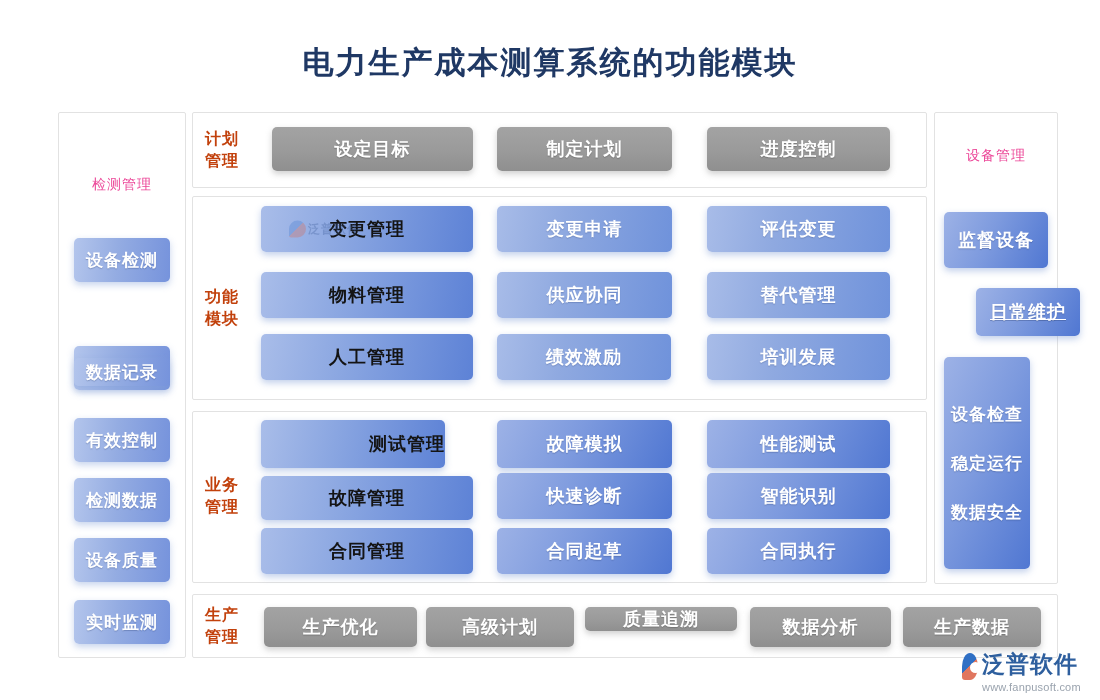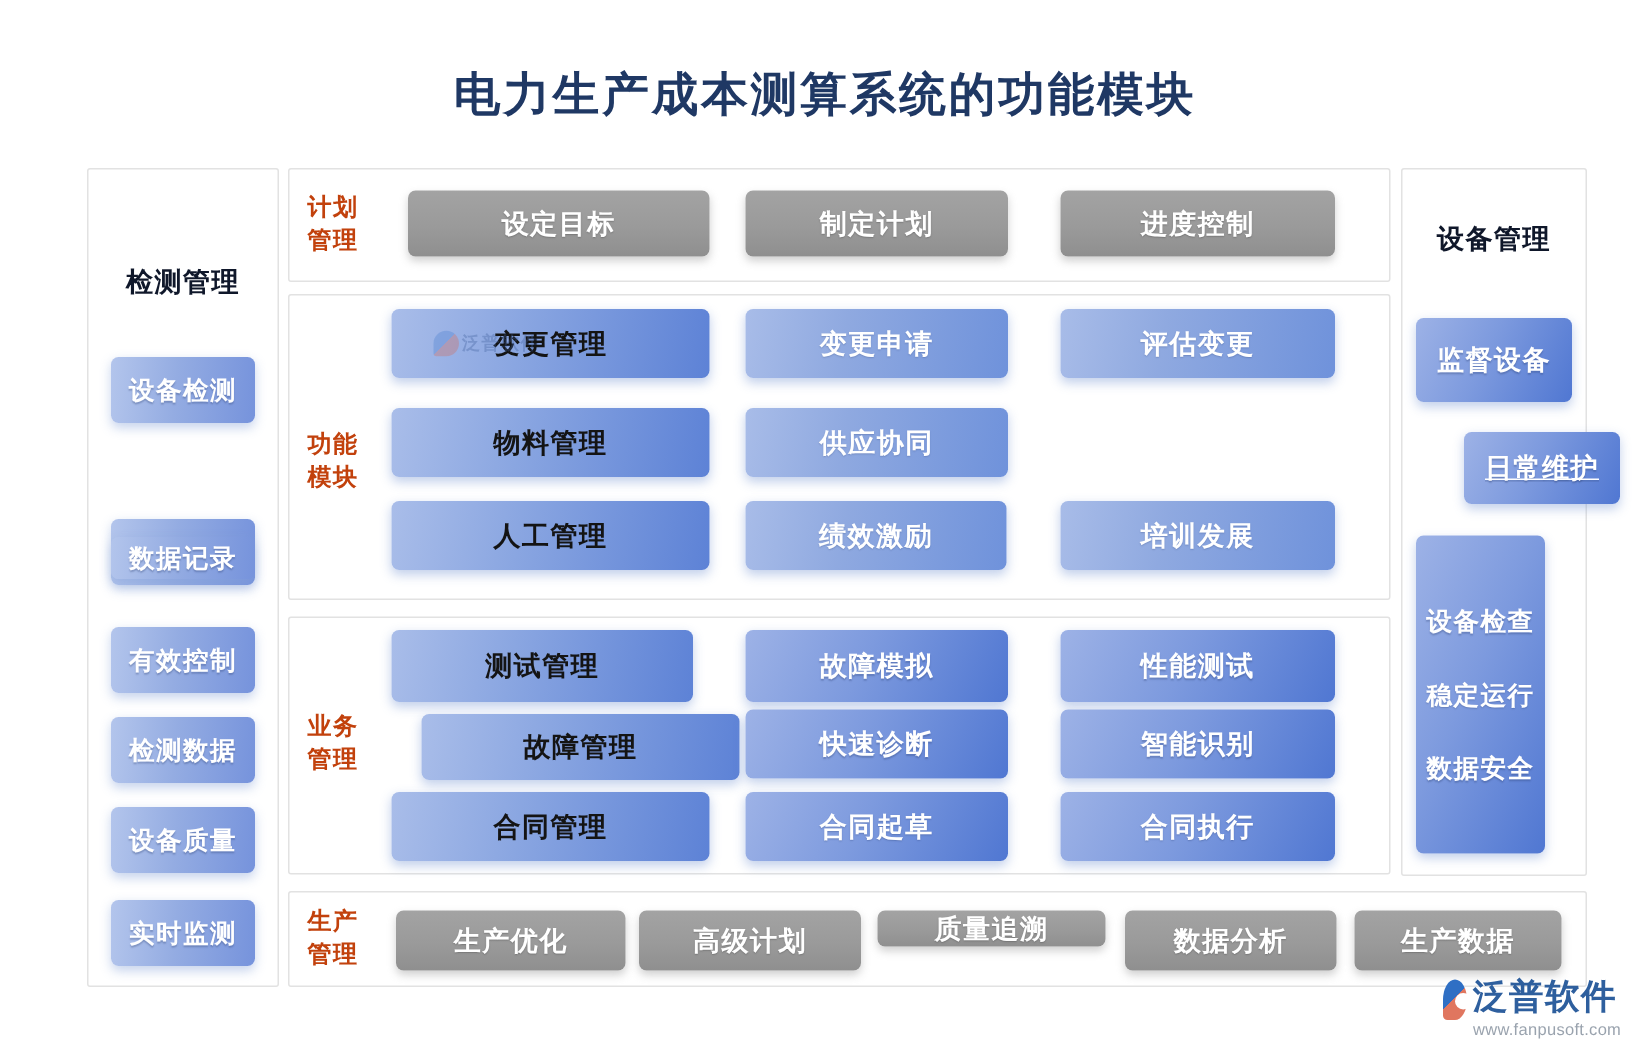--- a/index.html
+++ b/index.html
@@ -29,23 +29,23 @@
     background: #ffffff;
     border: 1px solid #e2e2e2;
     border-radius: 2px;
   }
 
   
   .side-title {
     position: absolute;
     left: 0; width: 100%;
     text-align: center;
-    font-size: 18px;
-    font-weight: bold;
-    color: #0f172a;
+    font-size: 14px;
+    font-weight: normal;
+    color: #ec4899;
     letter-spacing: 1px;
   }
 
   
   .row-label {
     position: absolute;
     font-size: 16px;
     font-weight: bold;
     color: #c2410c;
     line-height: 22px;
@@ -213,46 +213,49 @@
   <div class="btn blue" style="left:707px; top:206px; width:183px; height:46px;">
     <span>评估变更</span>
   </div>
 
   <div class="btn blue-dark" style="left:261px; top:272px; width:212px; height:46px;">
     <span>物料管理</span>
   </div>
   <div class="btn blue" style="left:497px; top:272px; width:175px; height:46px;">
     <span>供应协同</span>
   </div>
+  <div class="btn blue" style="left:707px; top:272px; width:183px; height:46px;">
+    <span>替代管理</span>
+  </div>
 
   <div class="btn blue-dark" style="left:261px; top:334px; width:212px; height:46px;">
     <span>人工管理</span>
   </div>
   <div class="btn blue" style="left:497px; top:334px; width:174px; height:46px;">
     <span>绩效激励</span>
   </div>
   <div class="btn blue" style="left:707px; top:334px; width:183px; height:46px;">
     <span>培训发展</span>
   </div>
 
   <div class="panel" style="left:192px; top:411px; width:735px; height:172px;"></div>
   <div class="row-label" style="left:205px; top:474px;">业务
 管理</div>
 
-  <div class="btn blue-dark" style="left:261px; top:420px; width:201px; height:48px;">
+  <div class="btn blue-dark" style="left:261px; top:420px; width:184px; height:48px;justify-content:flex-end;">
     <span>测试管理</span>
   </div>
   <div class="btn blue-deep" style="left:497px; top:420px; width:175px; height:48px;">
     <span>故障模拟</span>
   </div>
   <div class="btn blue-deep" style="left:707px; top:420px; width:183px; height:48px;">
     <span>性能测试</span>
   </div>
 
-  <div class="btn blue-dark" style="left:261px; top:476px; width:212px; height:44px;margin-left:20px;">
+  <div class="btn blue-dark" style="left:261px; top:476px; width:212px; height:44px;">
     <span>故障管理</span>
   </div>
   <div class="btn blue-deep" style="left:497px; top:473px; width:175px; height:46px;">
     <span>快速诊断</span>
   </div>
   <div class="btn blue-deep" style="left:707px; top:473px; width:183px; height:46px;">
     <span>智能识别</span>
   </div>
 
   <div class="btn blue-dark" style="left:261px; top:528px; width:212px; height:46px;">

